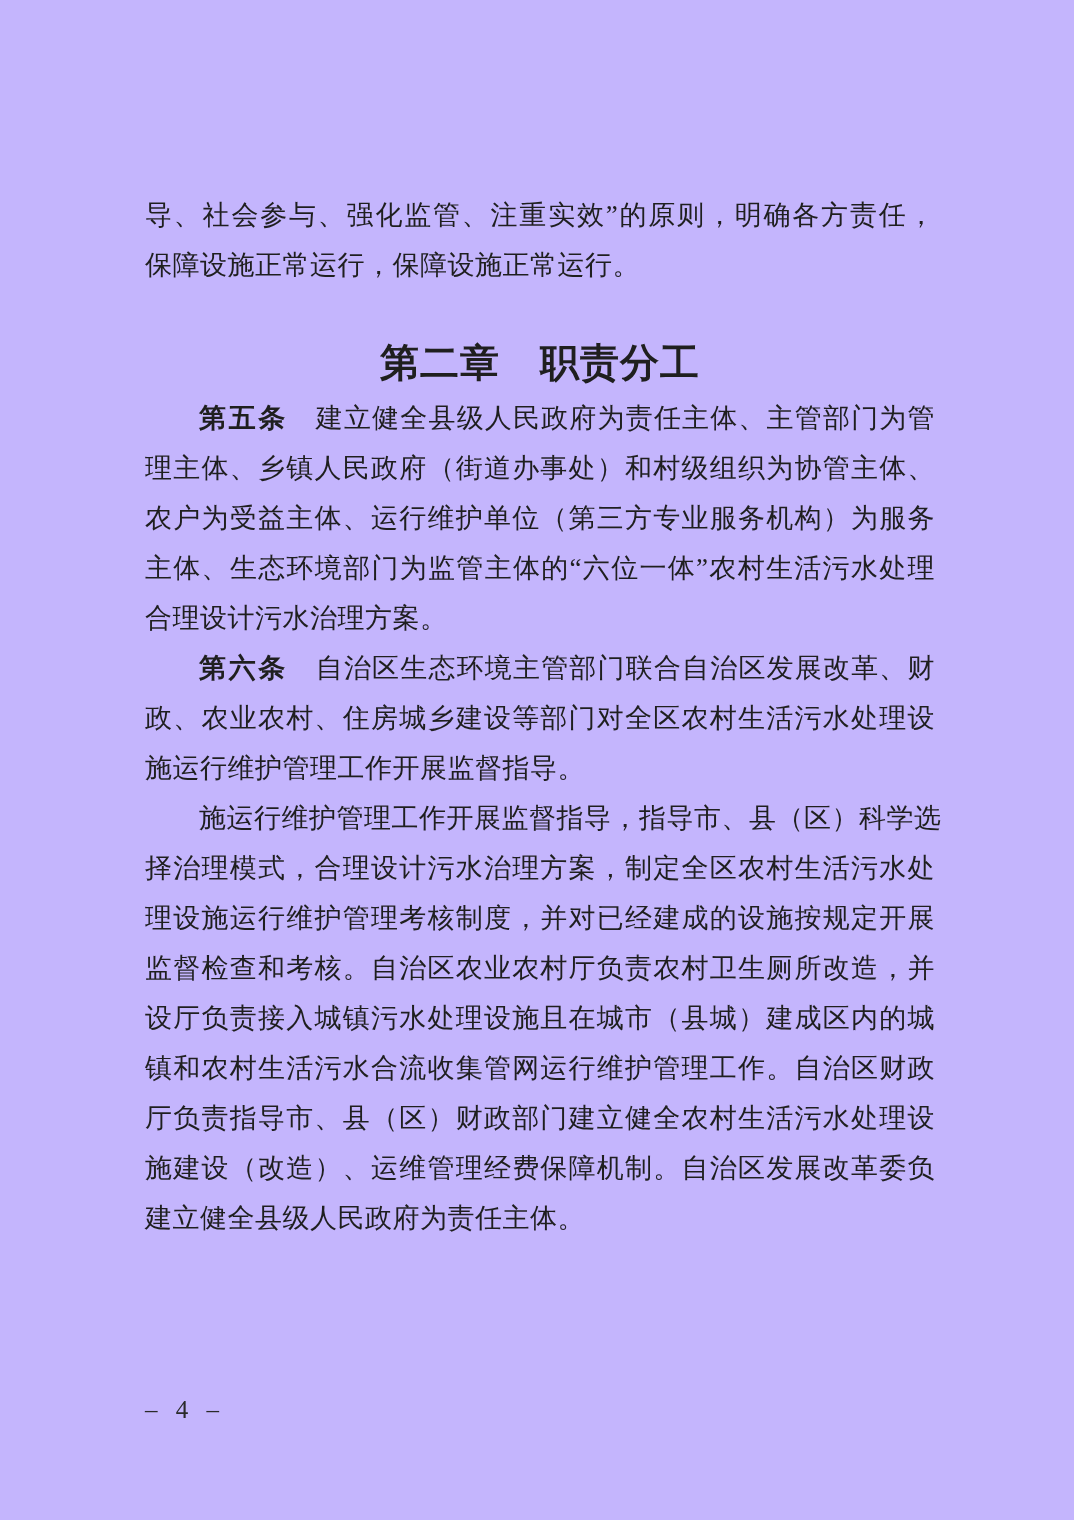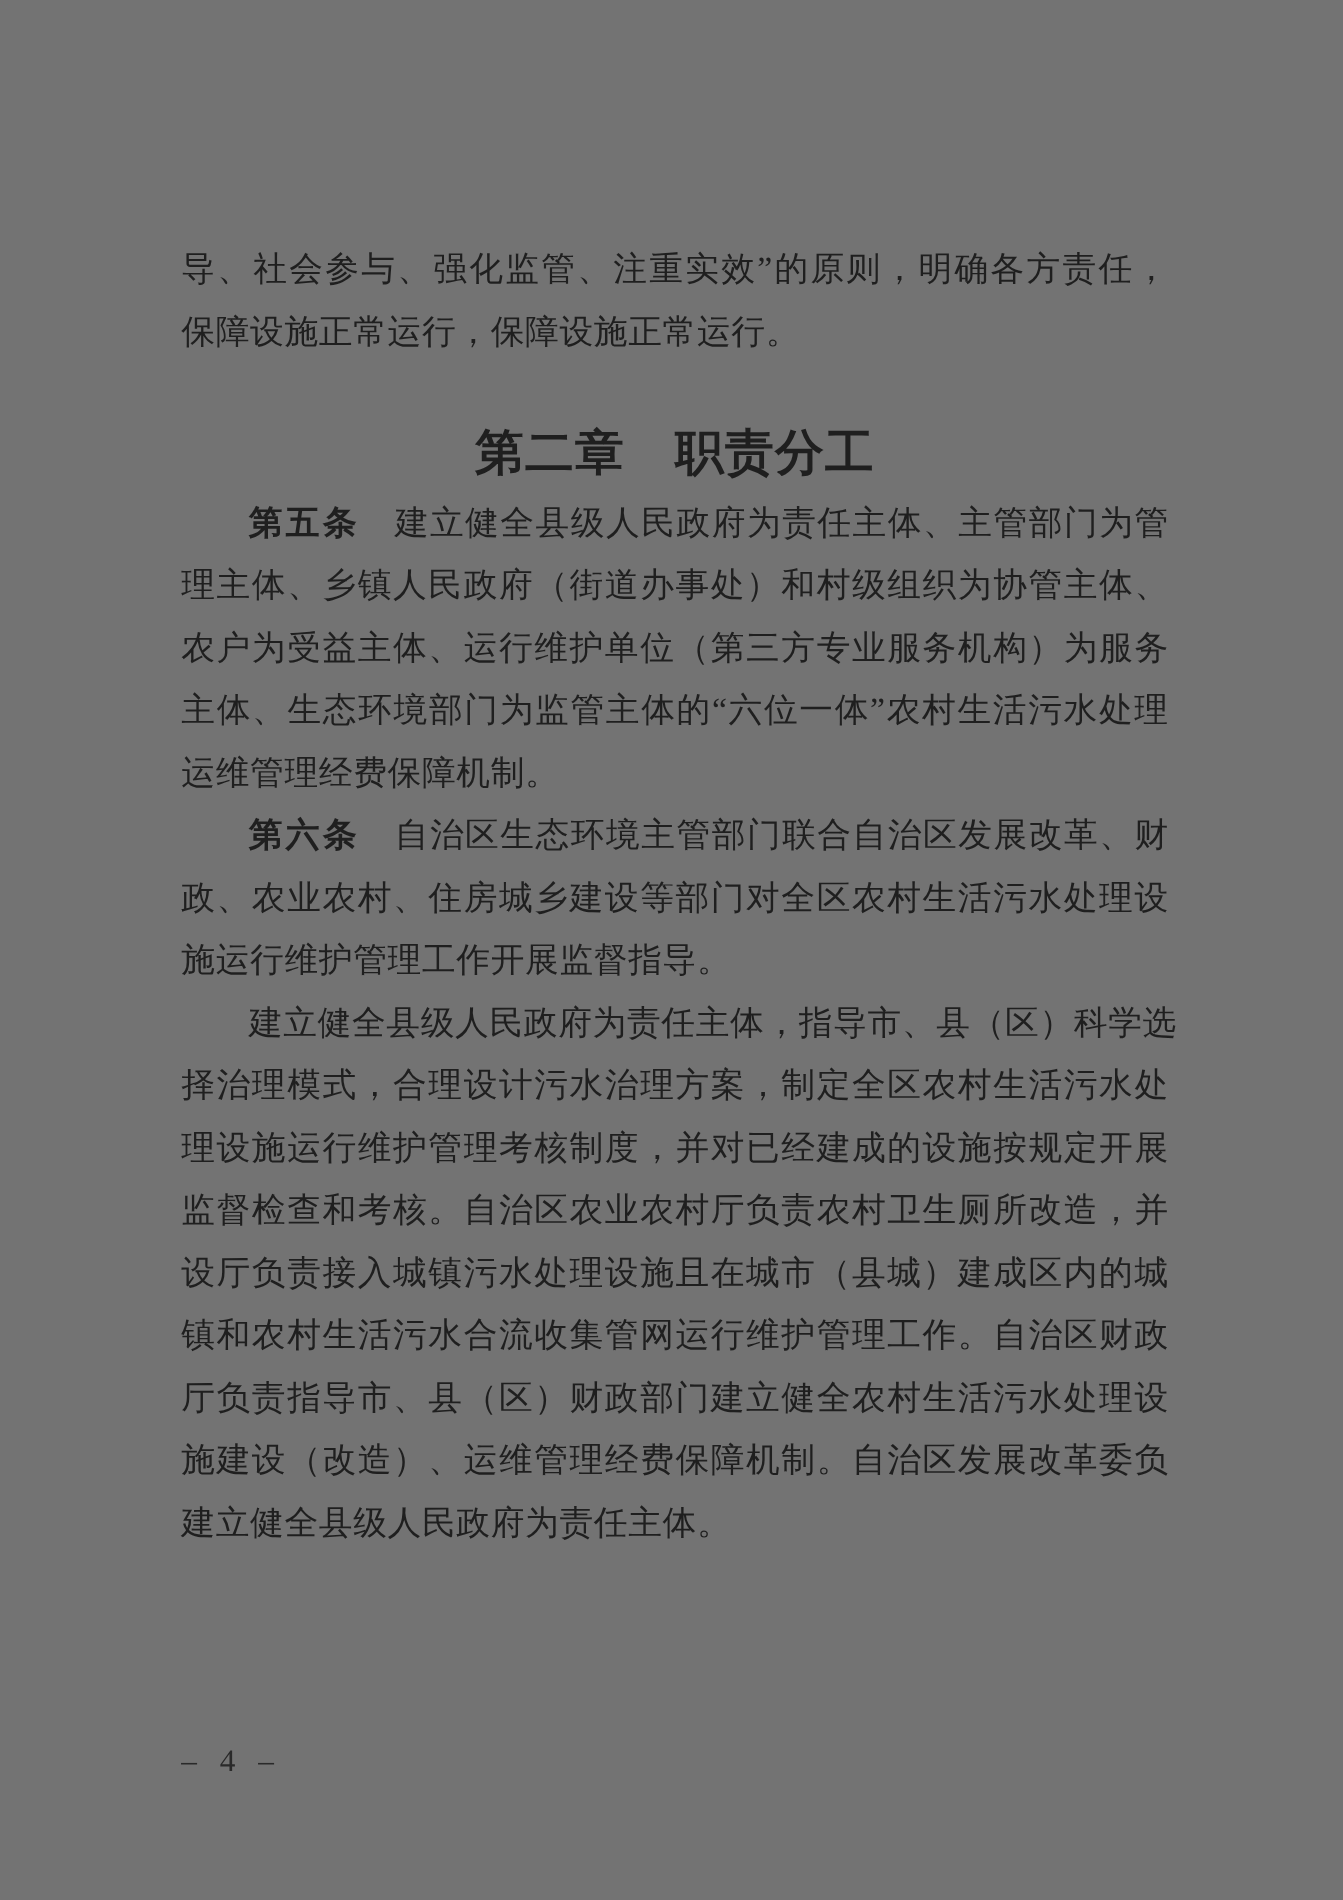--- a/index.html
+++ b/index.html
@@ -5,21 +5,21 @@
   html, body {
     margin: 0;
     padding: 0;
     background: #e8e8e8;
   }
   .sheet {
     position: relative;
     width: 1074px;
     height: 1520px;
     margin: 0 auto;
-    background: #737373;
+    background: #c4b5fd;
     color: #1f1f1f;
     font-family: "Liberation Serif", "DejaVu Serif", serif;
     overflow: hidden;
   }
   .doc-body {
     position: absolute;
     left: 145px;
     top: 0;
     width: 790px;
     padding-top: 190px;
@@ -75,25 +75,25 @@
 
 <div class="sheet">
   <main class="doc-body" id="doc-body">
       <div class="line">导、社会参与、强化监管、注重实效”的原则，明确各方责任，</div>
       <div class="line para-end">保障设施正常运行，保障设施正常运行。</div>
       <div class="chapter-heading">第二章　职责分工</div>
       <div class="line indented"><b class="article-label">第五条</b><span class="label-gap"></span><span>建立健全县级人民政府为责任主体、主管部门为管</span></div>
       <div class="line">理主体、乡镇人民政府（街道办事处）和村级组织为协管主体、</div>
       <div class="line">农户为受益主体、运行维护单位（第三方专业服务机构）为服务</div>
       <div class="line">主体、生态环境部门为监管主体的“六位一体”农村生活污水处理</div>
-      <div class="line para-end">运维管理经费保障机制。</div>
+      <div class="line para-end">合理设计污水治理方案。</div>
       <div class="line indented"><b class="article-label">第六条</b><span class="label-gap"></span><span>自治区生态环境主管部门联合自治区发展改革、财</span></div>
       <div class="line">政、农业农村、住房城乡建设等部门对全区农村生活污水处理设</div>
       <div class="line para-end">施运行维护管理工作开展监督指导。</div>
-      <div class="line indented">建立健全县级人民政府为责任主体，指导市、县（区）科学选</div>
+      <div class="line indented">施运行维护管理工作开展监督指导，指导市、县（区）科学选</div>
       <div class="line">择治理模式，合理设计污水治理方案，制定全区农村生活污水处</div>
       <div class="line">理设施运行维护管理考核制度，并对已经建成的设施按规定开展</div>
       <div class="line">监督检查和考核。自治区农业农村厅负责农村卫生厕所改造，并</div>
       <div class="line">设厅负责接入城镇污水处理设施且在城市（县城）建成区内的城</div>
       <div class="line">镇和农村生活污水合流收集管网运行维护管理工作。自治区财政</div>
       <div class="line">厅负责指导市、县（区）财政部门建立健全农村生活污水处理设</div>
       <div class="line">施建设（改造）、运维管理经费保障机制。自治区发展改革委负</div>
       <div class="line para-end">建立健全县级人民政府为责任主体。</div>
     </main>
   <div class="page-footer">– 4 –</div>

